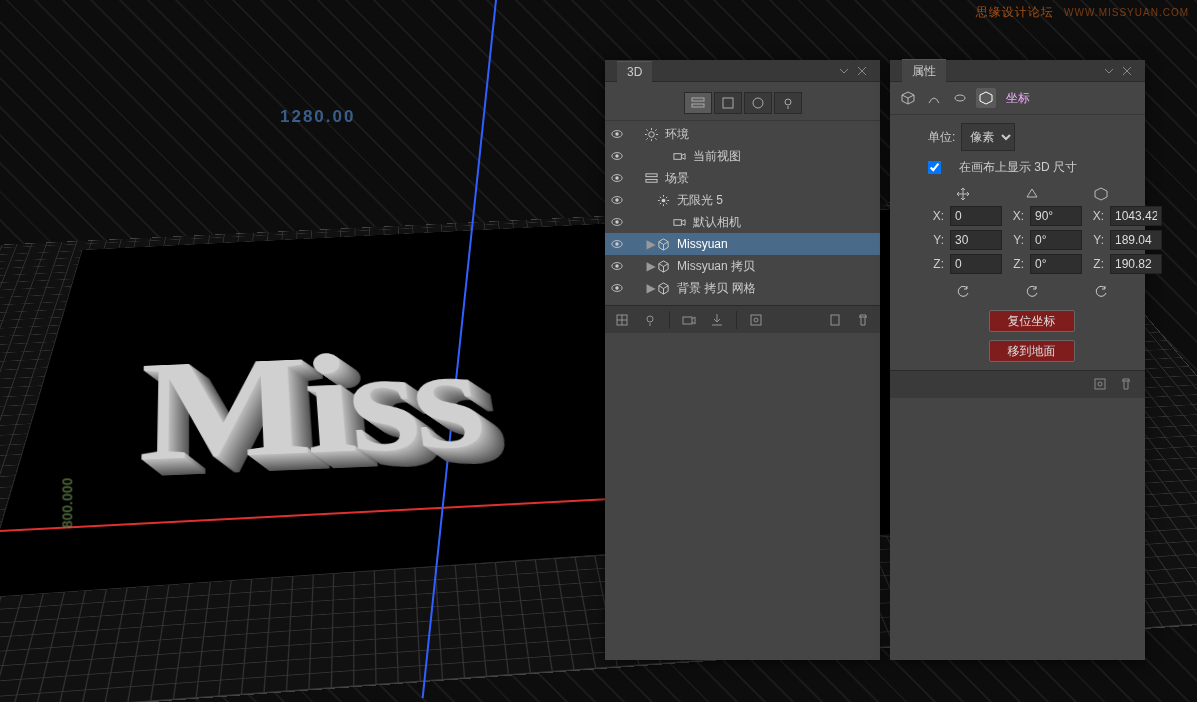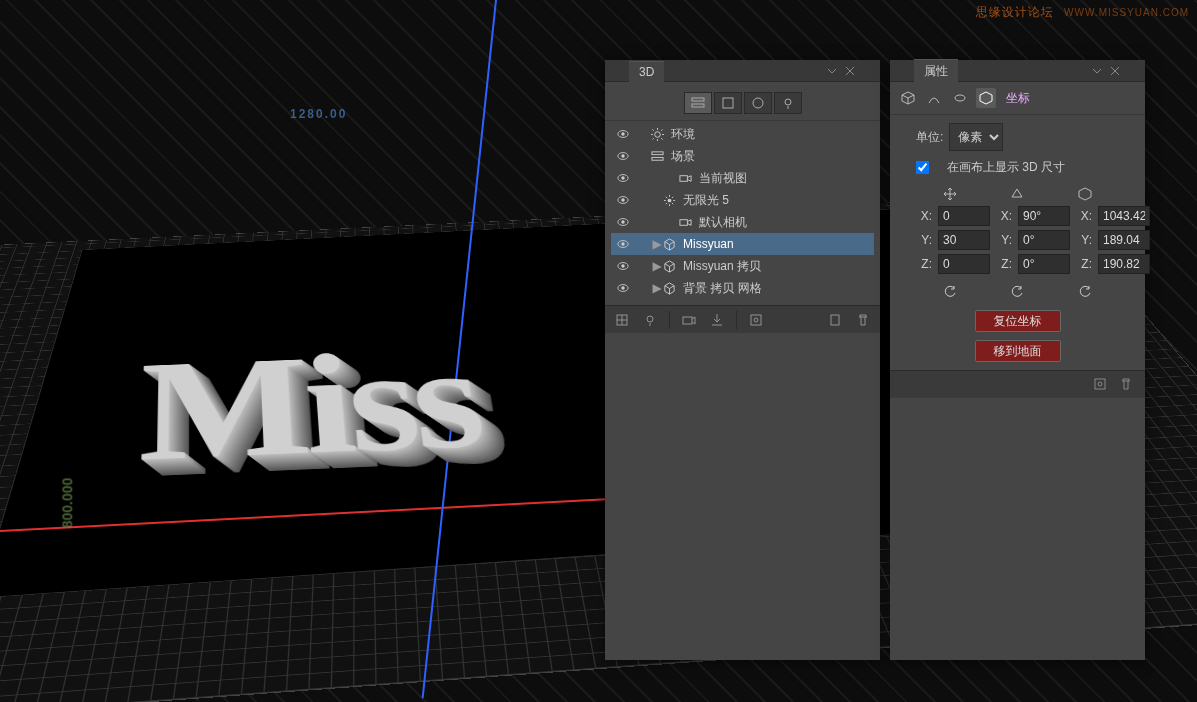--- a/index.html
+++ b/index.html
@@ -22,51 +22,51 @@
   border: 1px solid #444;
 }
 .black-card {
   position: absolute; left: 40px; top: 40px; width: 1000px; height: 600px;
   background: #000; border: 1px solid #2a2a2a;
   transform: perspective(1500px) rotateX(55deg) rotateZ(-6deg);
   transform-origin: 50% 60%;
 }
 .axis-x { position: absolute; left: 0; top: 530px; width: 650px; height: 2px; background: #e03030; transform: rotate(-3deg); transform-origin: left center; }
 .axis-z { position: absolute; left: 495px; top: 0; width: 2px; height: 702px; background: #3060ff; transform: rotate(6deg); transform-origin: top center; }
-.axis-label-x { position: absolute; left: 290px; top: 107px; color: #4a7fbf; font-size: 12px; font-weight: bold; letter-spacing: 2px; opacity: .7; }
+.axis-label-x { position: absolute; left: 280px; top: 107px; color: #4a7fbf; font-size: 17px; font-weight: bold; letter-spacing: 2px; opacity: .7; }
 .axis-label-y { position: absolute; left: 42px; top: 495px; color: #7aa05a; font-size: 14px; font-weight: bold; transform: rotate(-90deg); opacity: .6; }
 
 .text3d {
   position: absolute; left: 140px; top: 300px;
   font-family: "Bodoni MT", "Didot", serif;
   font-size: 180px; font-weight: 900; color: #d0d0d0;
   transform: perspective(1400px) rotateX(38deg) rotateZ(-3deg);
   text-shadow:
     1px 1px 0 #bbb, 2px 2px 0 #b5b5b5, 3px 3px 0 #b0b0b0, 4px 4px 0 #aaa,
     5px 5px 0 #a5a5a5, 6px 6px 0 #a0a0a0, 7px 7px 0 #9a9a9a, 8px 8px 0 #959595,
     9px 9px 0 #909090, 10px 10px 0 #8a8a8a, 11px 11px 0 #858585, 12px 12px 0 #808080,
     13px 13px 0 #7a7a7a, 14px 14px 0 #757575, 15px 15px 0 #707070, 16px 16px 0 #6a6a6a,
     17px 17px 0 #656565, 18px 18px 0 #606060, 19px 19px 0 #5a5a5a, 20px 20px 0 #555;
   letter-spacing: -6px;
 }
 
 .panel { position: absolute; background: #454545; color: #ccc; box-shadow: 0 2px 12px rgba(0,0,0,.6); }
-.panel .titlebar { height: 22px; background: #383838; display: flex; align-items: center; padding: 0 24px; border-bottom: 1px solid #2a2a2a; }
+.panel .titlebar { height: 22px; background: #383838; display: flex; align-items: center; padding: 0 12px; border-bottom: 1px solid #2a2a2a; }
 .panel .titlebar .title-tab { background: #454545; padding: 3px 10px; margin-top: 1px; border-top: 1px solid #555; }
 .panel .titlebar .spacer { flex: 1; }
 .panel .titlebar .win-icon { width: 12px; height: 12px; margin-left: 6px; cursor: pointer; opacity: .7; display: inline-flex; align-items: center; justify-content: center; }
 .panel .titlebar .win-icon svg { width: 10px; height: 10px; }
 .panel-body { padding: 4px 0; }
 
 .filter-row { display: flex; justify-content: center; gap: 2px; padding: 6px 0; border-bottom: 1px solid #383838; }
 .filter-btn { width: 28px; height: 22px; background: #3a3a3a; border: 1px solid #2a2a2a; display: flex; align-items: center; justify-content: center; cursor: pointer; }
 .filter-btn.active { background: #5a5a5a; }
 .filter-btn svg { width: 14px; height: 14px; stroke: #aaa; fill: none; }
 
-.tree { padding: 2px 6px; }
+.tree { padding: 2px 0; }
 .tree-row { display: flex; align-items: center; height: 22px; padding: 0 4px; gap: 4px; cursor: pointer; }
 .tree-row.selected { background: #4a6a8a; color: #fff; }
 .tree-row .eye { width: 16px; display: flex; justify-content: center; }
 .tree-row .eye svg { width: 12px; height: 12px; }
 .tree-row .arrow { width: 10px; display: flex; justify-content: center; color: #999; }
 .tree-row .icon { width: 16px; display: flex; justify-content: center; }
 .tree-row .icon svg { width: 13px; height: 13px; }
 .tree-row .label { flex: 1; padding-left: 2px; }
 .indent-1 { padding-left: 22px; }
 .indent-2 { padding-left: 38px; }
@@ -78,21 +78,21 @@
 .panel-footer .spacer { flex: 1; }
 
 
 .prop-tabs { display: flex; gap: 6px; padding: 6px 8px; align-items: center; border-bottom: 1px solid #383838; }
 .prop-tabs .picon { width: 20px; height: 20px; display: flex; align-items: center; justify-content: center; cursor: pointer; }
 .prop-tabs .picon.active { background: #5a5a5a; border-radius: 2px; }
 .prop-tabs .picon svg { width: 14px; height: 14px; stroke: #bbb; fill: none; }
 .prop-tabs .picon.active svg { stroke: #fff; }
 .prop-tabs .tlabel { margin-left: 4px; color: #f0abfc; }
 
-.prop-body { padding: 8px 26px; }
+.prop-body { padding: 8px 10px; margin-left: 28px; }
 .unit-row { display: flex; align-items: center; gap: 6px; margin-bottom: 8px; }
 .unit-row select { background: #3a3a3a; color: #ccc; border: 1px solid #2a2a2a; height: 28px; padding: 0 4px; }
 .check-row { display: flex; align-items: center; gap: 18px; margin-bottom: 10px; }
 .check-row input { width: 13px; height: 13px; }
 
 .coord-head { display: flex; justify-content: space-around; margin: 6px 0 4px; }
 .coord-head .hicon { width: 20px; height: 16px; display: flex; align-items: center; justify-content: center; }
 .coord-head .hicon svg { width: 14px; height: 14px; stroke: #bbb; fill: none; }
 
 .coord-grid { display: grid; grid-template-columns: 16px 52px 16px 52px 16px 52px; gap: 4px 6px; align-items: center; }
@@ -187,44 +187,44 @@
           </span>
           <span class="label">环境</span>
         </div>
         <div class="tree-row">
           <span class="eye">
             <svg viewBox="0 0 14 14">
               <ellipse cx="7" cy="7" rx="6" ry="4" stroke="#ccc" fill="none"></ellipse>
               <circle cx="7" cy="7" r="2" fill="#ccc"></circle>
             </svg>
           </span>
+          <span class="arrow indent-2"></span>
+          <span class="icon">
+            <svg viewBox="0 0 14 14">
+              <rect x="1" y="4" width="8" height="6" stroke="#ccc" fill="none"></rect>
+              <path d="M9 6 L13 4 V10 L9 8" stroke="#ccc" fill="none"></path>
+            </svg>
+          </span>
+          <span class="label">当前视图</span>
+        </div>
+        <div class="tree-row">
+          <span class="eye">
+            <svg viewBox="0 0 14 14">
+              <ellipse cx="7" cy="7" rx="6" ry="4" stroke="#ccc" fill="none"></ellipse>
+              <circle cx="7" cy="7" r="2" fill="#ccc"></circle>
+            </svg>
+          </span>
           <span class="arrow "></span>
           <span class="icon">
             <svg viewBox="0 0 14 14">
               <rect x="1" y="2" width="12" height="3" stroke="#ccc" fill="none"></rect>
               <rect x="1" y="8" width="12" height="3" stroke="#ccc" fill="none"></rect>
             </svg>
           </span>
           <span class="label">场景</span>
-        </div>
-        <div class="tree-row">
-          <span class="eye">
-            <svg viewBox="0 0 14 14">
-              <ellipse cx="7" cy="7" rx="6" ry="4" stroke="#ccc" fill="none"></ellipse>
-              <circle cx="7" cy="7" r="2" fill="#ccc"></circle>
-            </svg>
-          </span>
-          <span class="arrow indent-2"></span>
-          <span class="icon">
-            <svg viewBox="0 0 14 14">
-              <rect x="1" y="4" width="8" height="6" stroke="#ccc" fill="none"></rect>
-              <path d="M9 6 L13 4 V10 L9 8" stroke="#ccc" fill="none"></path>
-            </svg>
-          </span>
-          <span class="label">当前视图</span>
         </div>
         <div class="tree-row">
           <span class="eye">
             <svg viewBox="0 0 14 14">
               <ellipse cx="7" cy="7" rx="6" ry="4" stroke="#ccc" fill="none"></ellipse>
               <circle cx="7" cy="7" r="2" fill="#ccc"></circle>
             </svg>
           </span>
           <span class="arrow indent-1"></span>
           <span class="icon">

